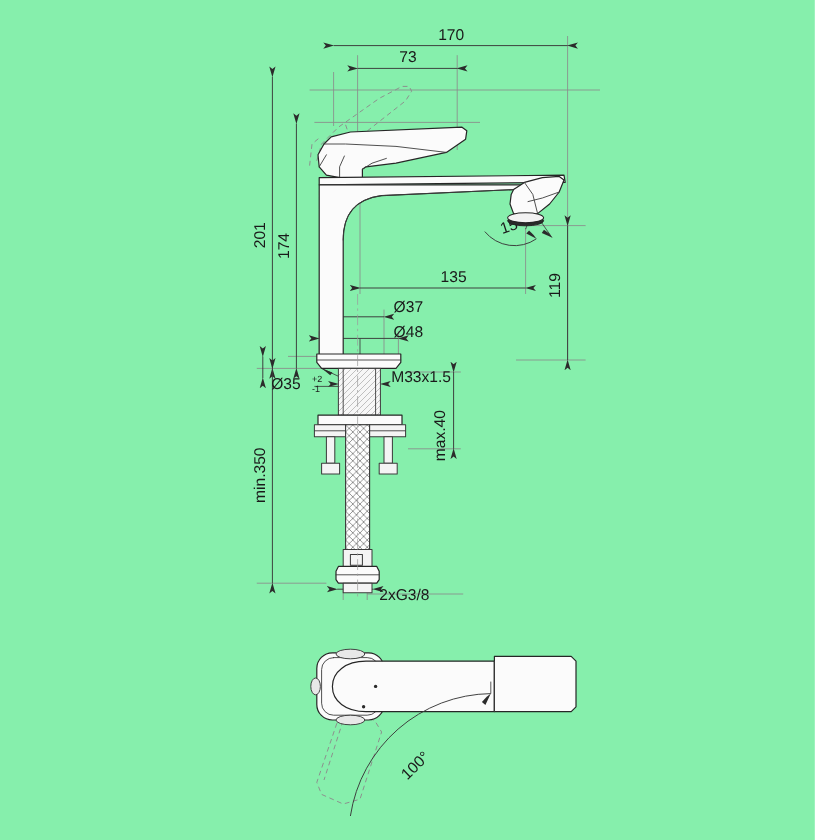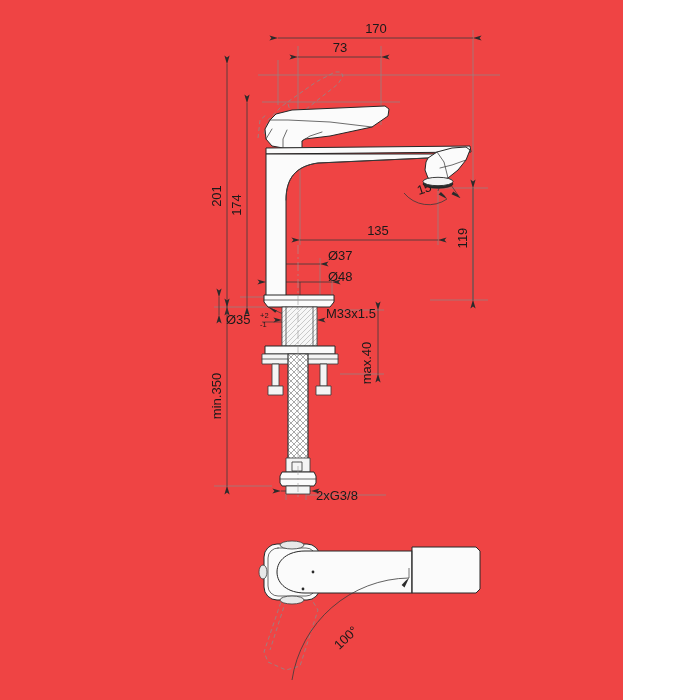--- a/index.html
+++ b/index.html
@@ -8,23 +8,23 @@
     background: #ffffff;
   }
   body {
     width: 700px;
     height: 700px;
     font-family: "Liberation Sans", sans-serif;
     overflow: hidden;
   }
   #sheet {
     position: relative;
-    width: 623px;
+    width: 679px;
     height: 700px;
-    background: #ef4444;
+    background: #86efac;
   }
   #sheet svg {
     position: absolute;
     top: 0;
     left: 0;
     display: block;
   }
   .dimtext {
     font-family: "Liberation Sans", sans-serif;
     font-size: 13px;

